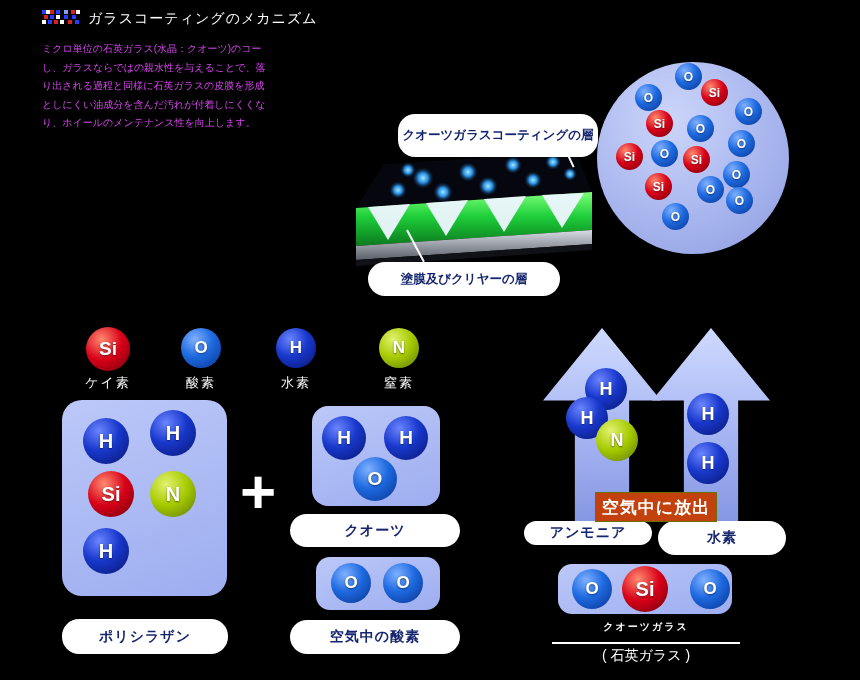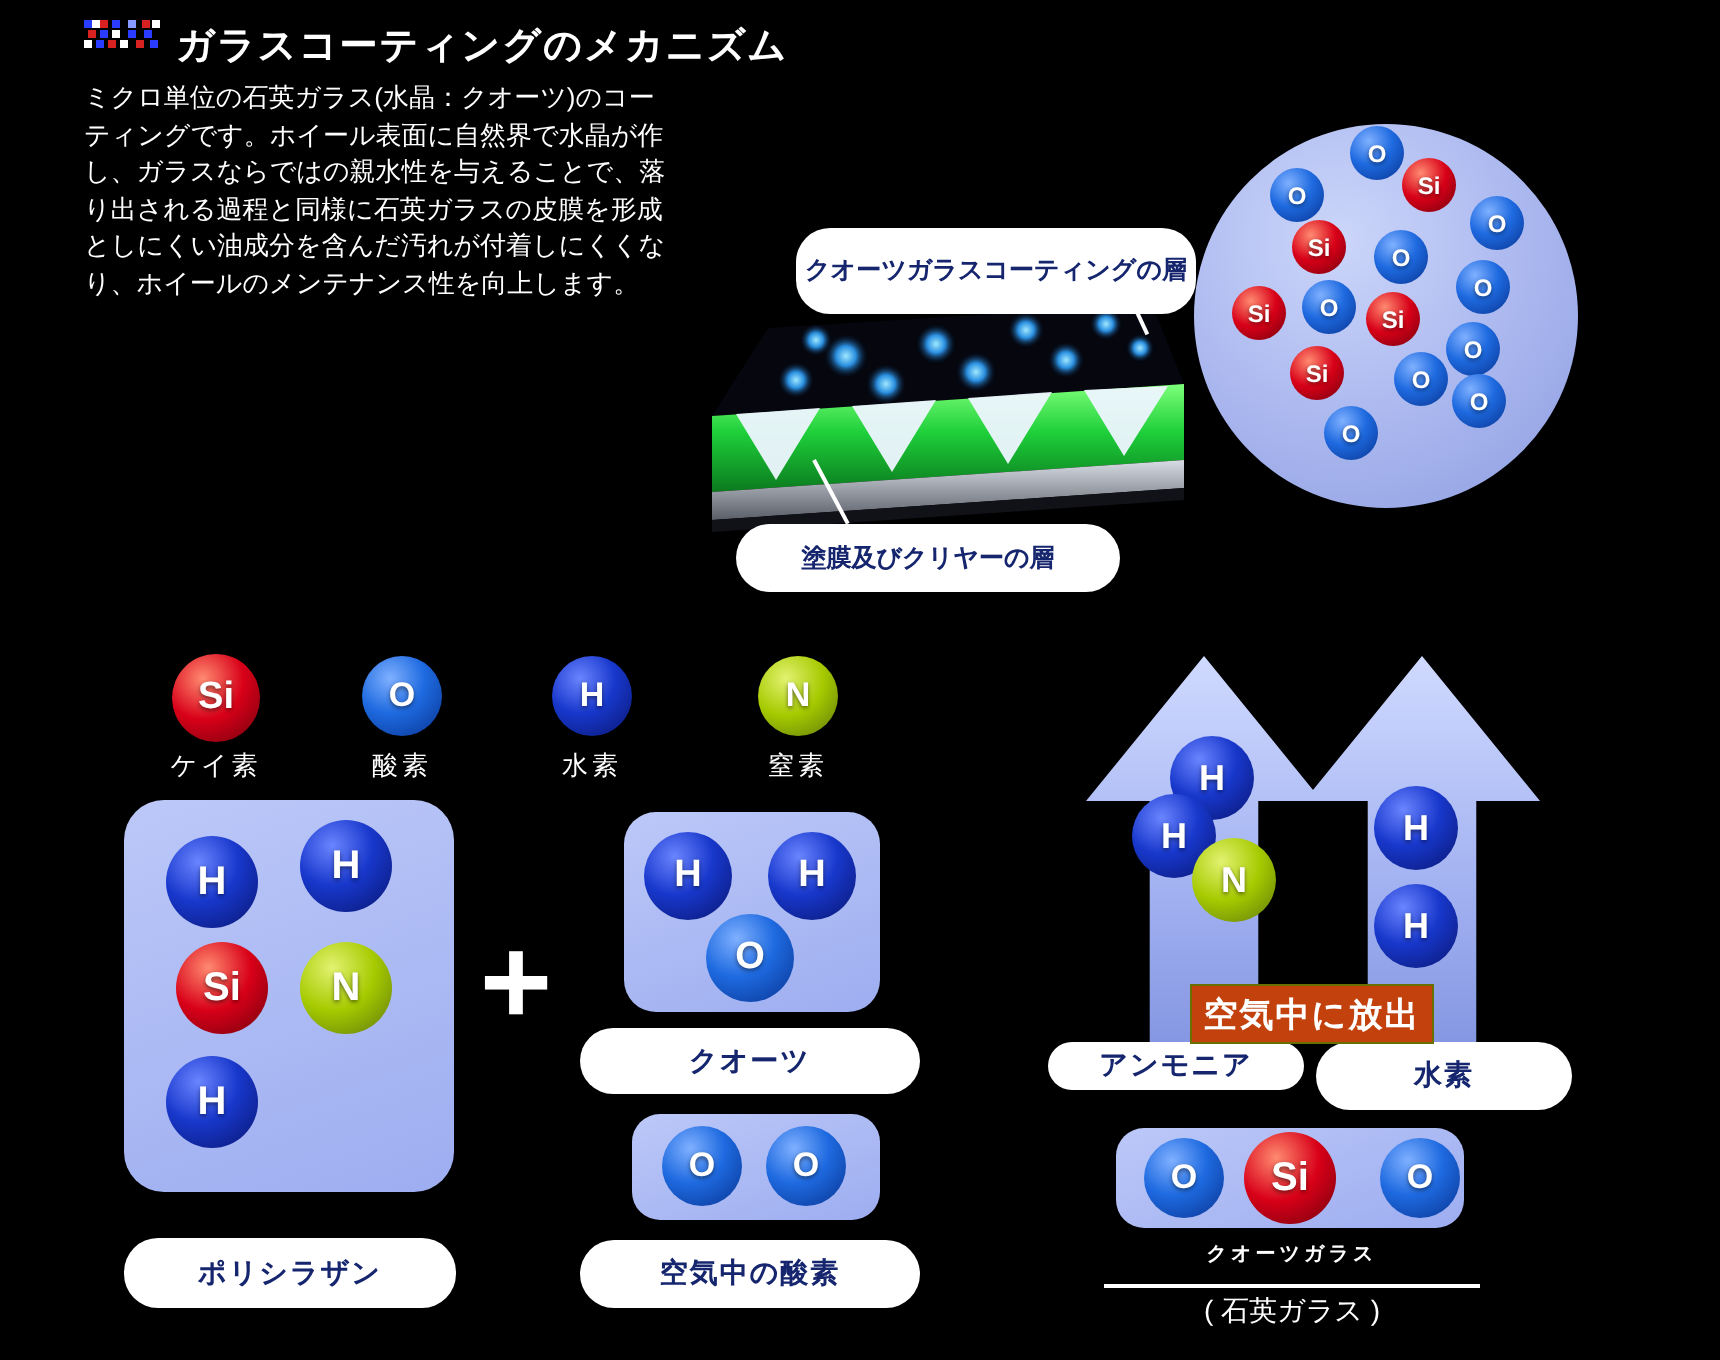--- a/index.html
+++ b/index.html
@@ -1,21 +1,21 @@
 <!DOCTYPE html>
 <html><head>
 <meta charset="utf-8">
 <style>
   html,body{margin:0;padding:0;background:#000;}
   .stage{position:relative;width:860px;height:680px;background:#000;overflow:hidden;
          font-family:"Liberation Sans", sans-serif;}
   .abs{position:absolute;}
-  .title{position:absolute;left:88px;top:10px;color:#fff;font-size:19px;font-weight:bold;letter-spacing:1px;}
+  .title{position:absolute;left:88px;top:10px;color:#fff;font-size:14px;font-weight:normal;letter-spacing:1px;}
   .intro{position:absolute;left:42px;top:40px;width:330px;}
-  .intro-line{color:#ffffff;font-size:13px;line-height:18.5px;white-space:nowrap;}
+  .intro-line{color:#d946ef;font-size:10px;line-height:18.5px;white-space:nowrap;}
   .circle{position:absolute;left:597px;top:62px;width:192px;height:192px;border-radius:50%;
           background:radial-gradient(circle at 38% 30%, #ccd6fa 0%, #a9b6ee 55%, #8c9ce0 100%);}
   .ball{position:absolute;border-radius:50%;display:flex;align-items:center;justify-content:center;
         color:#fff;font-weight:bold;text-shadow:0 1px 2px rgba(0,0,0,.5);}
   .s27{width:27px;height:27px;font-size:12px;}
   .s40{width:40px;height:40px;font-size:17px;}
   .s42{width:42px;height:42px;font-size:18px;}
   .s44{width:44px;height:44px;font-size:19px;}
   .s46{width:46px;height:46px;font-size:20px;}
   .a-o {background:radial-gradient(circle at 35% 28%, #7fb0ff 0%, #1e6ae0 45%, #0a3898 95%);}
@@ -63,21 +63,20 @@
       <rect x="6" y="10" width="4" height="4" fill="#2a3cff"></rect>
     <rect x="12" y="10" width="4" height="4" fill="#d82222"></rect>
       <rect x="18" y="10" width="4" height="4" fill="#ffffff"></rect>
     <rect x="26" y="10" width="4" height="4" fill="#d82222"></rect>
       <rect x="33" y="10" width="4" height="4" fill="#2a3cff"></rect>
   </svg>
   <div class="title">ガラスコーティングのメカニズム</div>
 
   <div class="intro">
     <div class="intro-line">ミクロ単位の石英ガラス(水晶：クオーツ)のコー</div>
-    <div class="intro-line">ティングです。ホイール表面に自然界で水晶が作</div>
     <div class="intro-line">し、ガラスならではの親水性を与えることで、落</div>
     <div class="intro-line">り出される過程と同様に石英ガラスの皮膜を形成</div>
     <div class="intro-line">としにくい油成分を含んだ汚れが付着しにくくな</div>
     <div class="intro-line">り、ホイールのメンテナンス性を向上します。</div>
   </div>
 
   <div class="circle">
     <div class="ball s27 a-o" style="left:78px;top:1px">O</div>
     <div class="ball s27 a-o" style="left:38px;top:22px">O</div>
     <div class="ball s27 a-si" style="left:104px;top:17px">Si</div>

